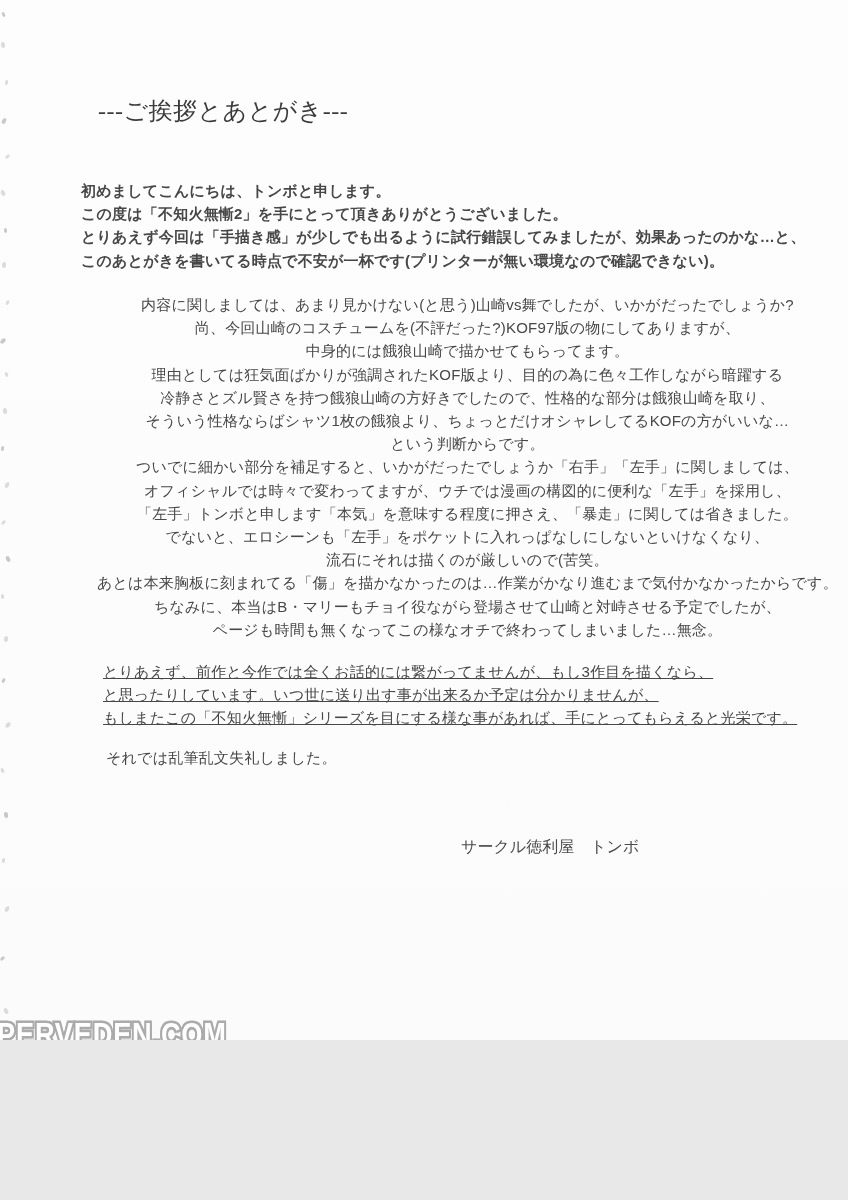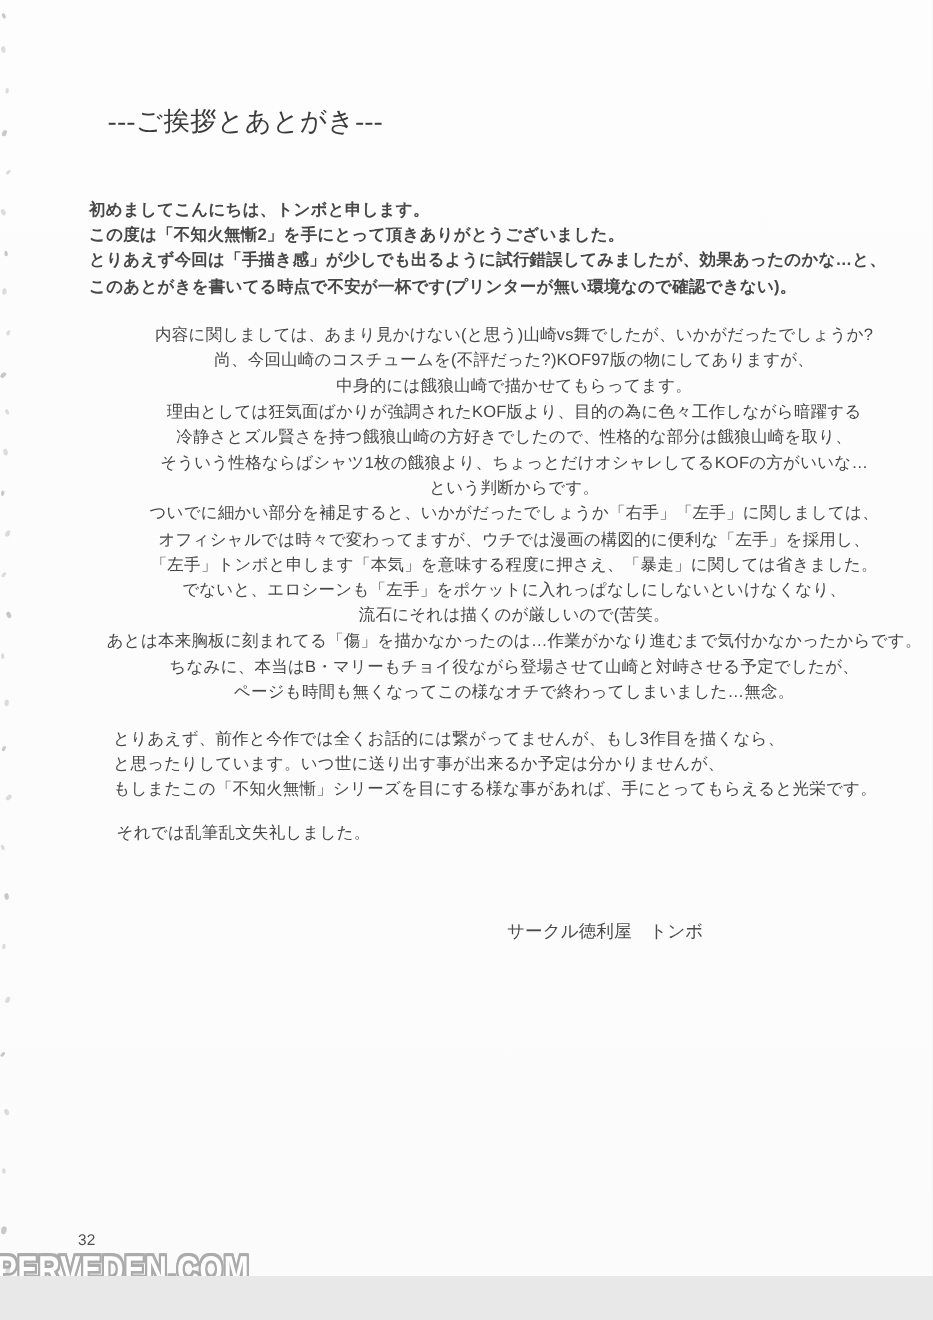--- a/index.html
+++ b/index.html
@@ -1,18 +1,18 @@
 <!DOCTYPE html>
 <html lang="ja"><head>
 <meta charset="utf-8">
 <style>
   html,body { margin:0; padding:0; background:#e8e8e8; }
   .page {
     position:relative;
-    width:848px; height:1160px;
+    width:848px; height:1040px;
     margin:0 auto;
     background:linear-gradient(180deg,#fdfdfd 0%, #fcfcfc 60%, #fbfbfb 100%);
     overflow:hidden;
     font-family:"Liberation Sans","DejaVu Sans",sans-serif;
   }
   .title {
     position:absolute; left:98px; top:97px;
     font-size:24px; line-height:28px;
     color:#3b3b3b;
     font-family:"Liberation Serif","DejaVu Serif",serif;
@@ -21,21 +21,21 @@
   }
   .para {
     position:absolute;
     font-size:15px; line-height:23.2px;
     color:#474747;
     white-space:nowrap;
     letter-spacing:0.2px;
   }
   #p1 { left:81px;  top:179px;font-weight:bold; }
   #p2 { left:97px;  top:293px;text-align:center; }
-  #p3 { left:103px; top:660px; }
+  #p3 { left:103px; top:660px;text-decoration:underline; }
   #p4 { left:106px; top:746px; }
   .signature {
     position:absolute; left:461px; top:837px;
     font-size:16px; color:#4a4a4a; white-space:pre;text-align:right;
   }
   .page-number {
     position:absolute; left:71px; top:1119px;
     font-size:14px; color:#4f4f4f;text-align:center;
   }
   .watermark {

